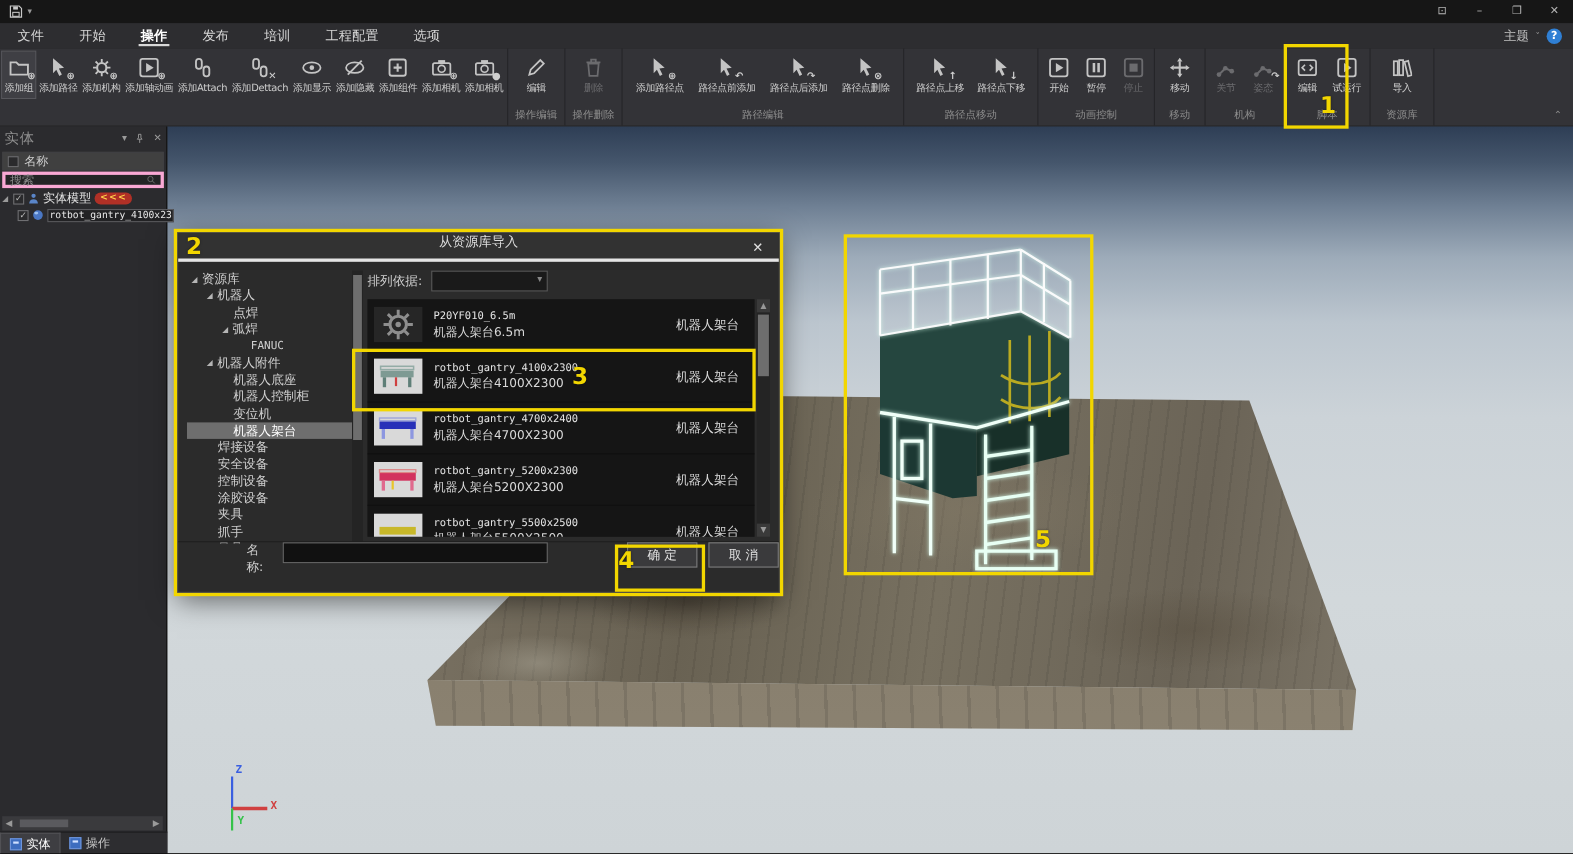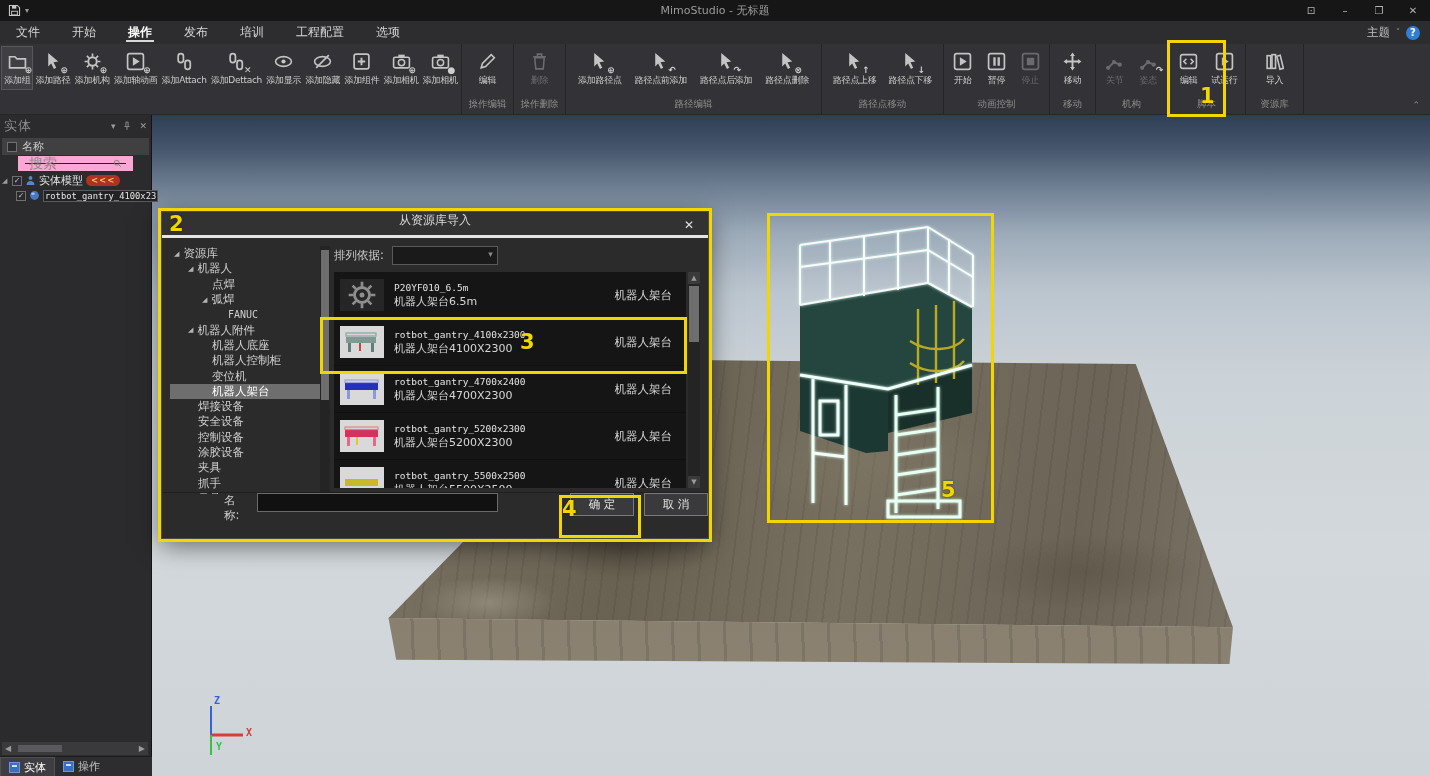--- a/index.html
+++ b/index.html
@@ -41,21 +41,21 @@
   .collapse-chev { position:absolute; right:10px; bottom:4px; font-size:9px; color:#8a8a8a; }
 
   
   .left-panel { left:0; top:115px; width:152px; height:661px; background:#2b2b2e; border-right:1px solid #141414; }
   .lp-header { height:22px; display:flex; align-items:center; padding:0 4px; color:#8f8f8f; }
   .lp-title { font-size:13px; letter-spacing:1px; }
   .lp-hicons { margin-left:auto; display:flex; gap:7px; align-items:center; color:#9a9a9a; font-size:9px; }
   .lp-hicons svg { width:10px; height:10px; }
   .lp-namehdr { height:17px; margin:1px 2px 0; background:#404040; border:1px solid #404043; display:flex; align-items:center; gap:5px; padding:0 4px; font-size:11px; color:#cccccc; }
   .cb { width:10px; height:10px; border:1px solid #6f6f72; background:#2a2a2c; display:inline-flex; align-items:center; justify-content:center; font-size:8px; color:#c0c0c0; flex:0 0 auto; }
-  .lp-search { height:15px; margin:1px 18px; background:#242426; border:7px solid #f9a8d4; display:flex; align-items:center; padding:0 4px; font-size:14px; color:#8a8a8a; }
+  .lp-search { height:15px; margin:1px 2px; background:#242426; border:3px solid #f9a8d4; display:flex; align-items:center; padding:0 4px; font-size:11px; color:#8a8a8a; }
   .lp-search svg { margin-left:auto; width:9px; height:9px; color:#707070; }
   .tree { padding-top:2px; font-size:11px; }
   .trow { display:flex; align-items:center; height:13px; gap:3px; padding-left:2px; color:#e2e2e2; }
   .texp { font-size:7px; color:#9a9a9a; width:7px; }
   .ticon svg { width:11px; height:11px; display:block; }
   .badge { background:#b03026; color:#ffd24a; font-size:8.5px; font-weight:bold; border-radius:6px; padding:0 5px; line-height:11px; letter-spacing:1px; }
   .trow2 { margin-left:14px; margin-top:2px; }
   .mono { font-family:"DejaVu Sans Mono", monospace; }
   .child-name { font-size:8.8px; color:#e8e8e8; border:1px solid #5a5a5e; background:#222224; padding:0 1px; white-space:nowrap; }
   .lp-hscroll { position:absolute; left:2px; bottom:21px; width:146px; height:13px; background:#3a3a3d; display:flex; align-items:center; justify-content:space-between; padding:0 3px; color:#9a9a9a; font-size:8px; }
@@ -235,21 +235,20 @@
 
 <div id="app">
 
   <div class="abs titlebar">
     <div class="qat">
       <svg>
           <use href="#ic-floppy"></use>
         </svg>
       <span class="caret">▾</span>
     </div>
-    <div class="win-title">MimoStudio - 无标题</div>
     <div class="win-controls">
       <div class="win-btn">⊡</div>
       <div class="win-btn">–</div>
       <div class="win-btn">❐</div>
       <div class="win-btn">✕</div>
     </div>
   </div>
 
   <div class="abs menubar">
     <div class="menu-item">文件</div>

